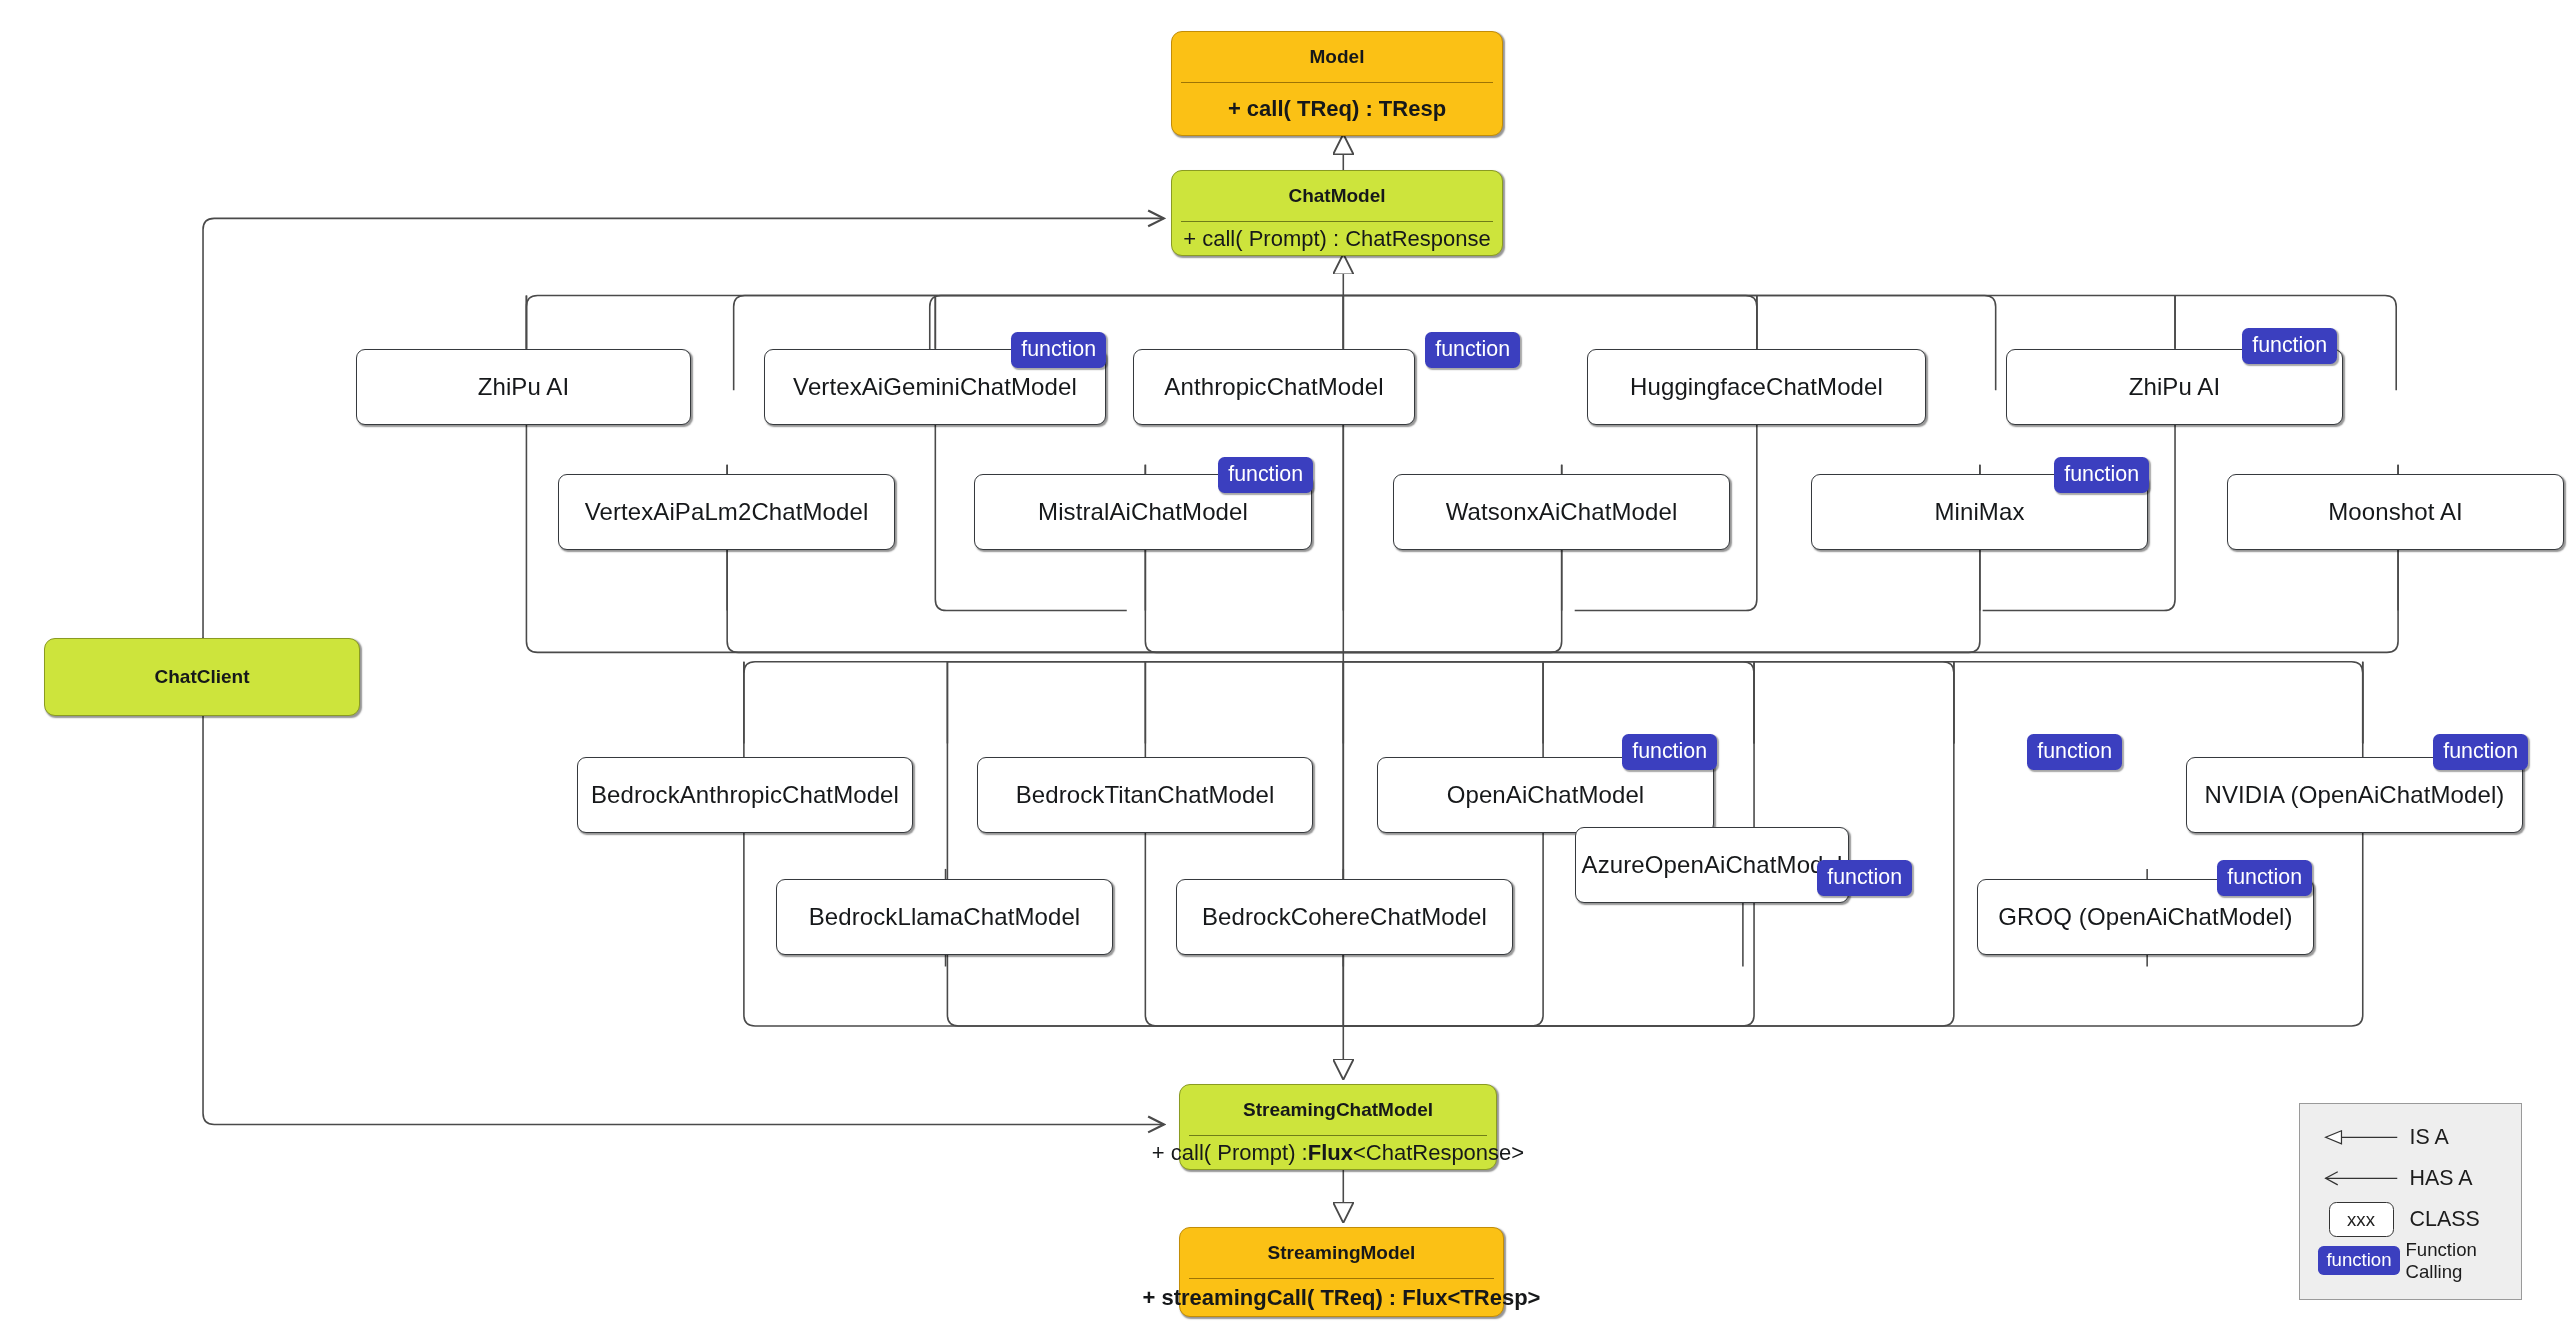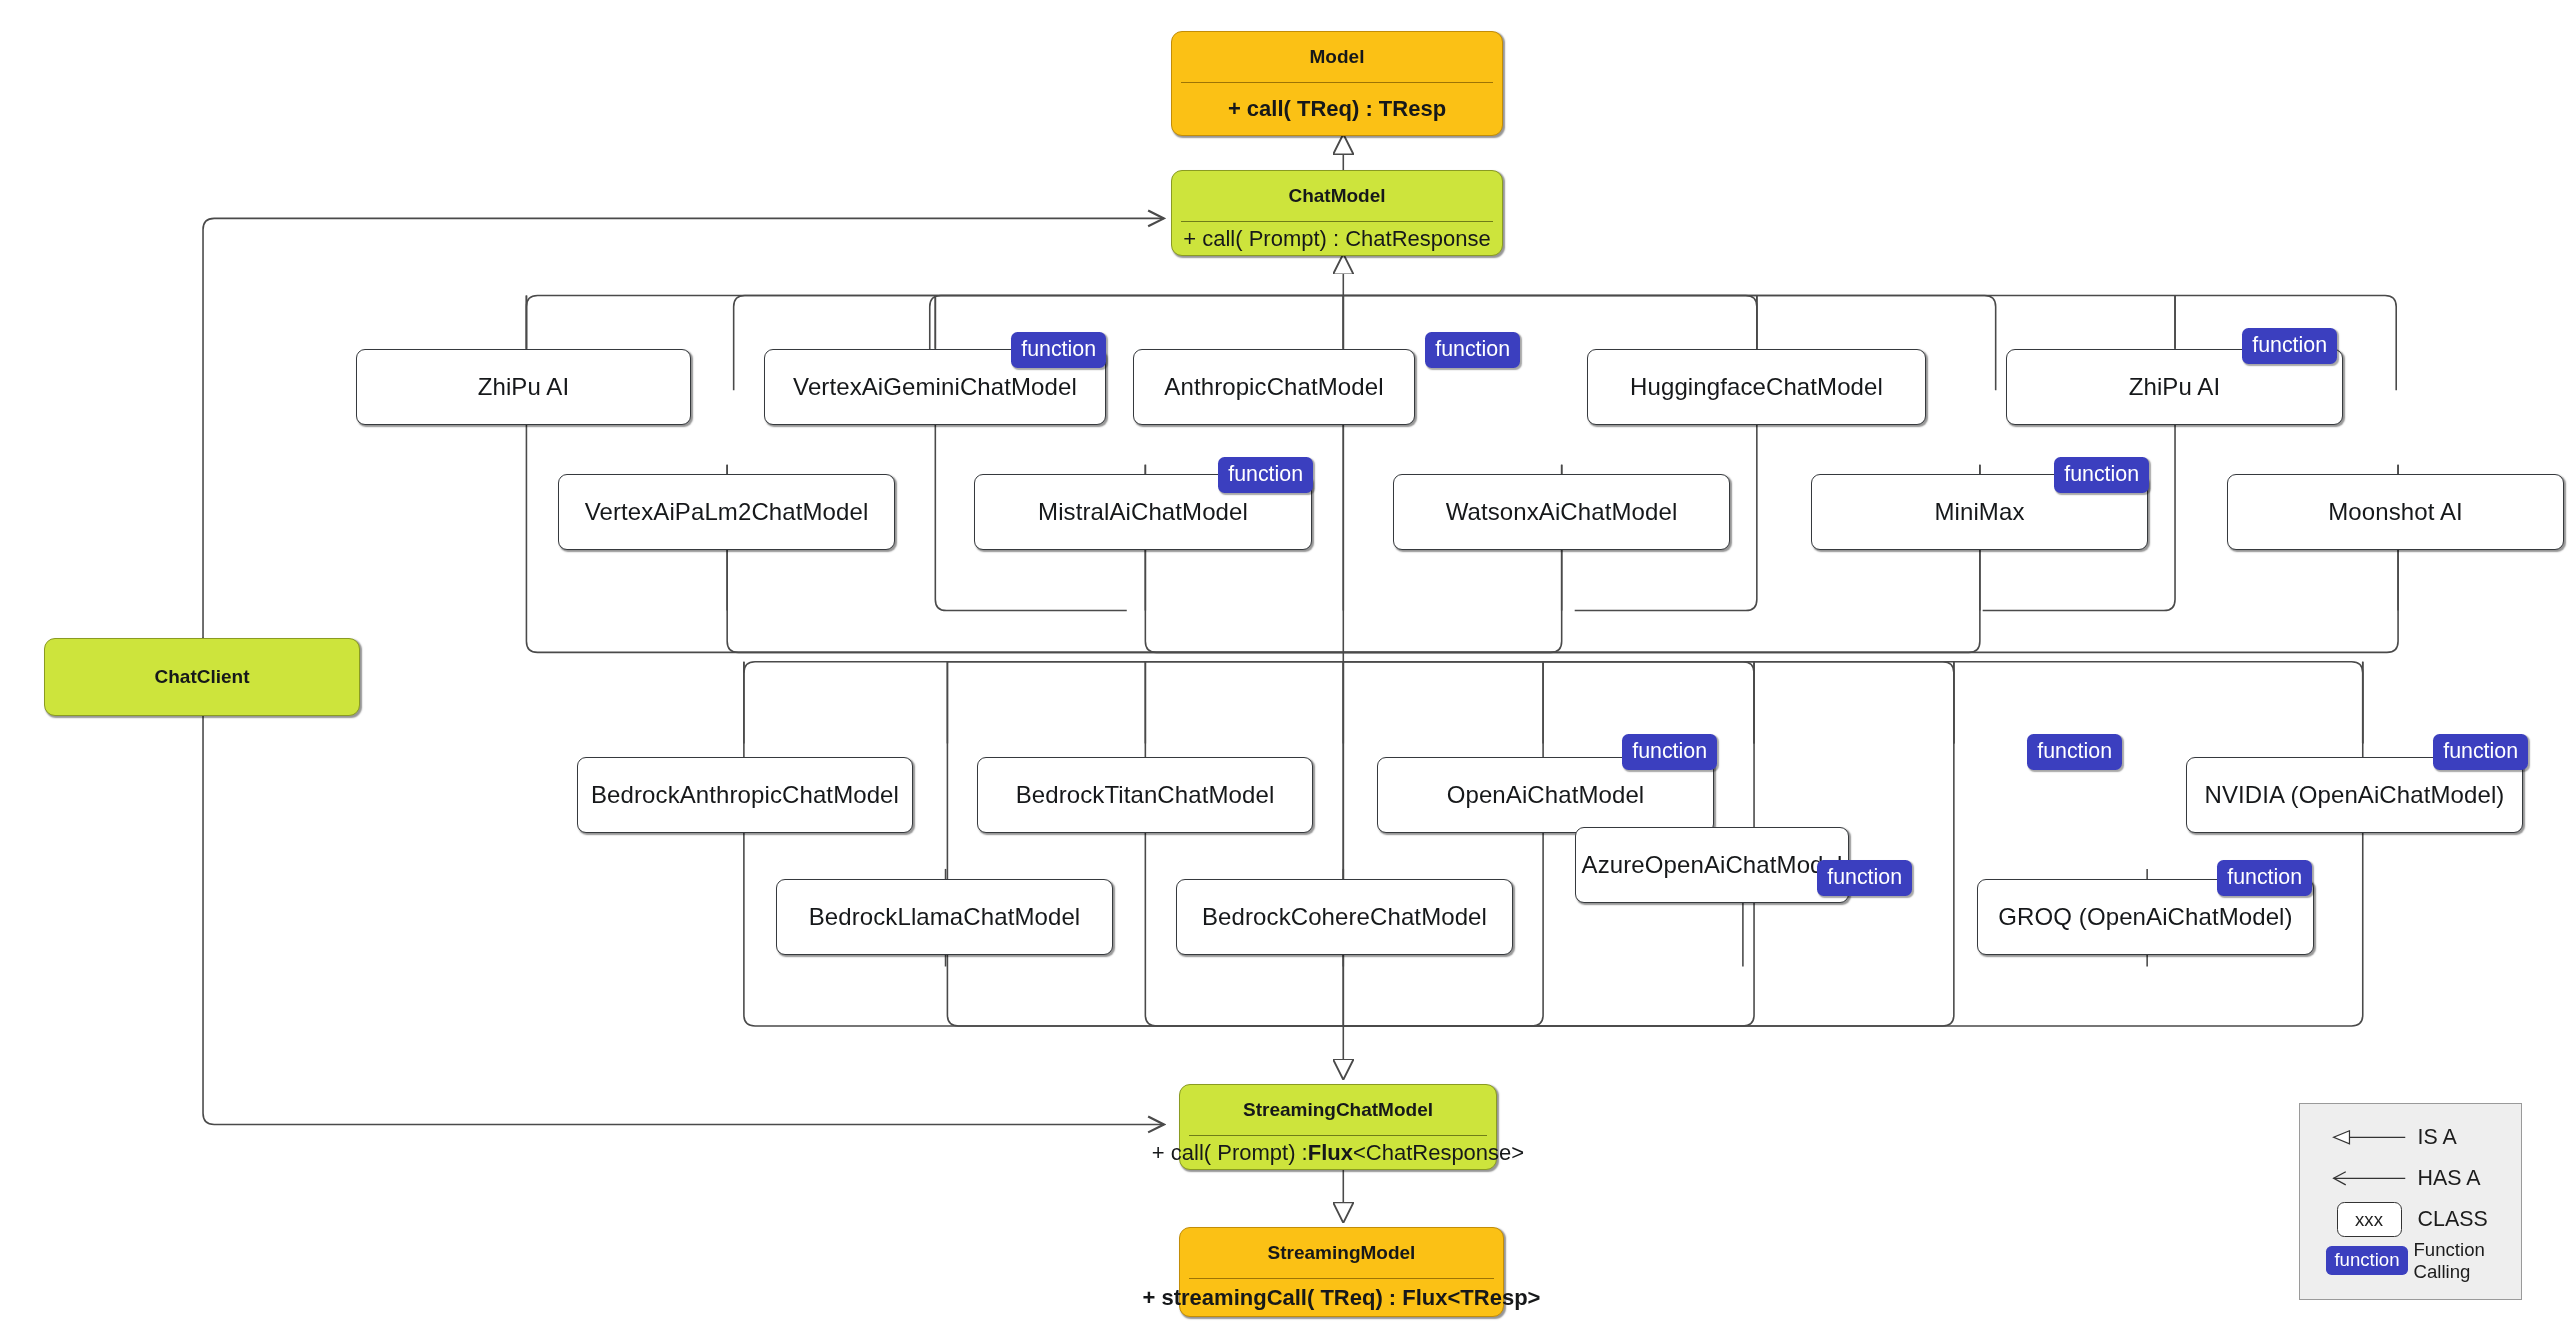--- a/index.html
+++ b/index.html
@@ -57,21 +57,21 @@
     box-shadow:1.1px 1.1px 1.3px rgba(0,0,0,.35);
     z-index:40;
   }
 
   
   #legend{
     position:absolute;left:2299px;top:1103px;width:223px;height:197px;
     background:#eeeeee;border:1.4px solid #9a9a9a;box-sizing:border-box;
     padding:13px 0 0 0;
   }
-  .lg-row{display:flex;align-items:center;height:41px;padding-left:26px;}
+  .lg-row{display:flex;align-items:center;height:41px;padding-left:18px;}
   .lg-sym{width:86px;display:flex;align-items:center;justify-content:center;}
   .lg-lbl{font-size:21.4px;color:#1c1c1c;padding-left:5.6px;line-height:1.15;}
   .lg-lbl.two{font-size:18.6px;}
   .lg-class{
     width:63px;height:33px;border:1.3px solid #333;border-radius:7.4px;background:#fff;
     display:flex;align-items:center;justify-content:center;font-size:18.6px;color:#222;
   }
   .lg-fn{
     background:#3B3FBF;color:#fff;font-size:18.6px;border-radius:5.6px;
     padding:4.6px 8.4px 5.6px 8.4px;line-height:1;

